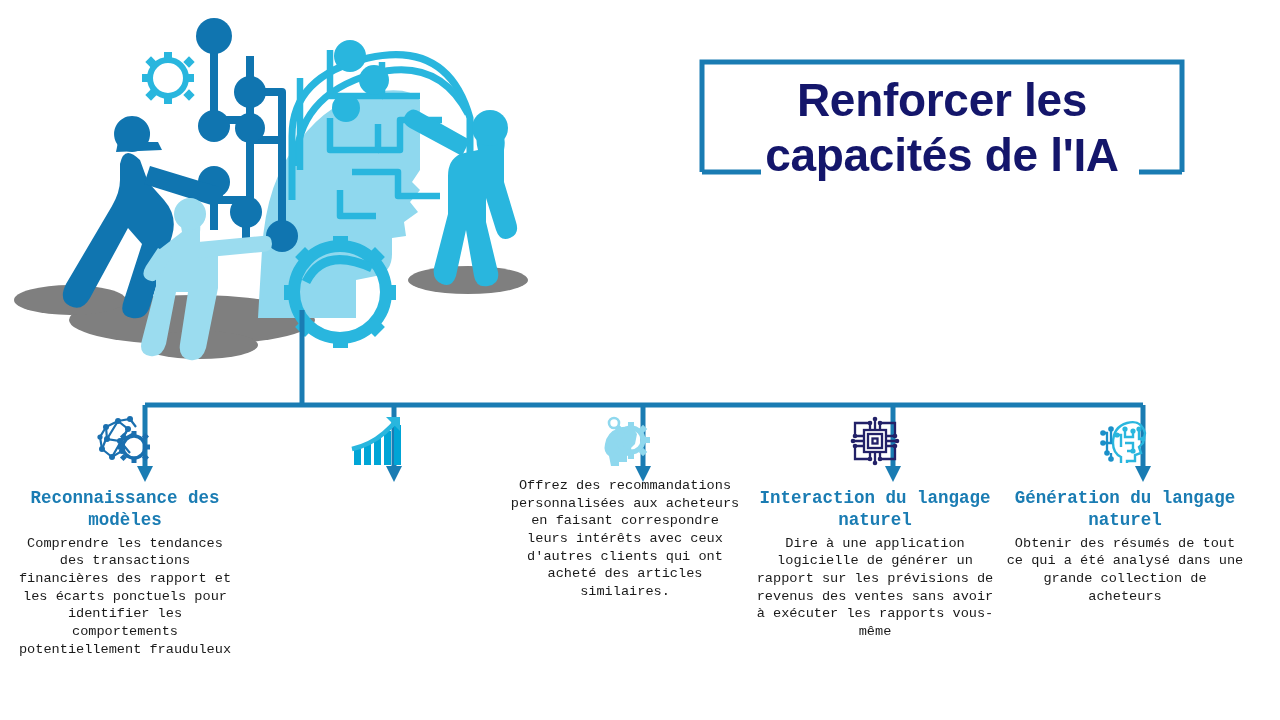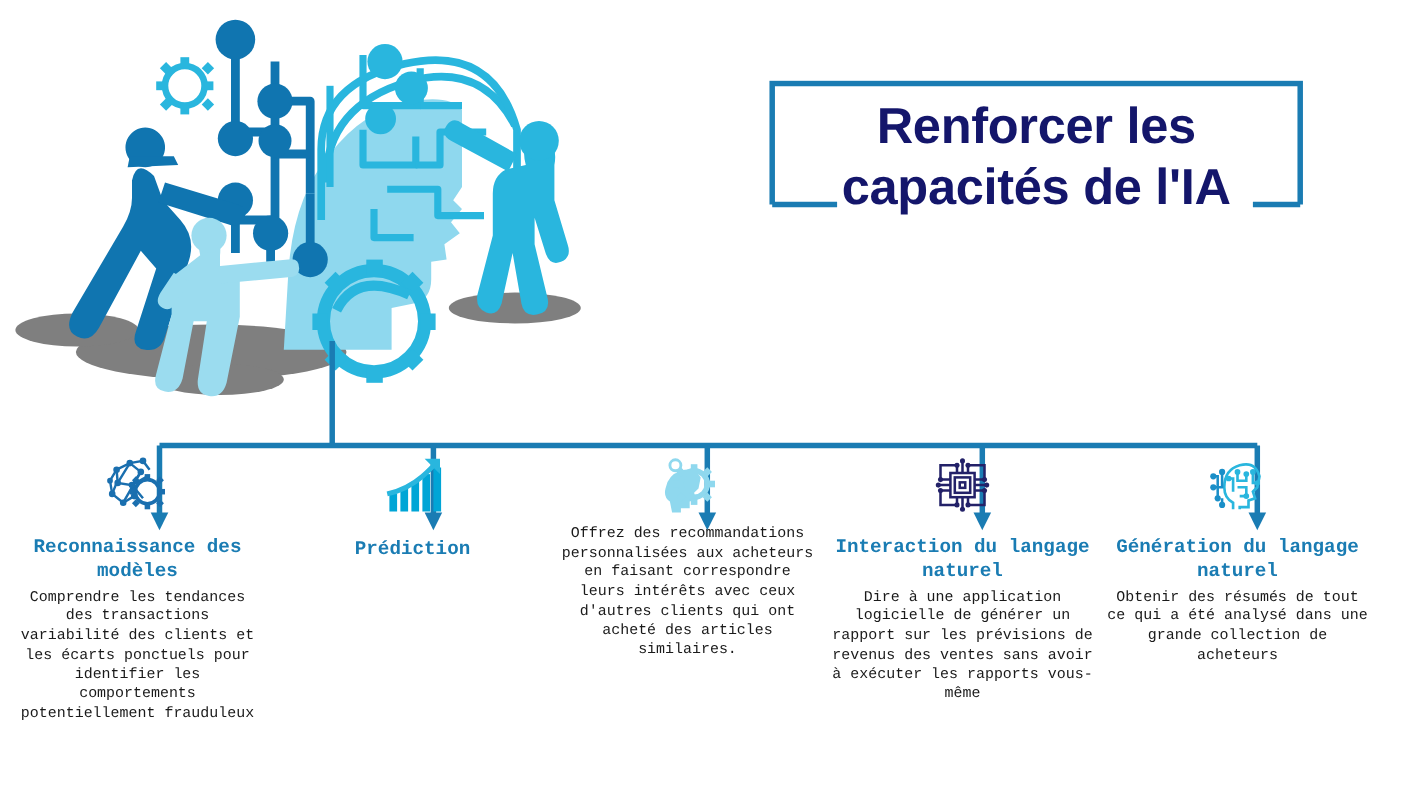--- a/index.html
+++ b/index.html
@@ -13,21 +13,21 @@
     position: relative;
     overflow: hidden;
     font-family: "Liberation Sans", sans-serif;
     -webkit-font-smoothing: antialiased;
   }
 
   
   #title-block {
     position: absolute;
     left: 699px;
-    top: 73px;
+    top: 59px;
     width: 486px;
     height: 116px;
   }
   #title-frame {
     position: absolute;
     inset: 0;
     pointer-events: none;
   }
   #title-text {
     position: absolute;
@@ -294,38 +294,37 @@
             <rect x="49" y="31.5" width="5" height="5"></rect>
             <rect x="25" y="21" width="5" height="5" transform="rotate(-45 27.5 23.5)"></rect>
             <rect x="47" y="21" width="5" height="5" transform="rotate(45 49.5 23.5)"></rect>
             <rect x="25" y="42" width="5" height="5" transform="rotate(45 27.5 44.5)"></rect>
             <rect x="47" y="42" width="5" height="5" transform="rotate(-45 49.5 44.5)"></rect>
           </g>
         </g>
       </svg>
     </div>
     <div class="col-heading">Reconnaissance des modèles</div>
-    <div class="col-body">Comprendre les tendances des transactions variabilité des clients et les écarts ponctuels pour identifier les comportements potentiellement frauduleux</div>
+    <div class="col-body">Comprendre les tendances des transactions financières des rapport et les écarts ponctuels pour identifier les comportements potentiellement frauduleux</div>
   </div>
 
   <div class="col col-1">
     <div class="col-icon">
       <svg width="58" height="52" viewBox="0 0 58 52" xmlns="http://www.w3.org/2000/svg">
         <g fill="#00A5D6">
           <rect x="8" y="34" width="7" height="16"></rect>
           <rect x="18" y="28" width="7" height="22"></rect>
           <rect x="28" y="23" width="7" height="27"></rect>
           <rect x="38" y="16" width="7" height="34"></rect>
           <rect x="48" y="10" width="7" height="40"></rect>
         </g>
         <path d="M6 34 Q24 30 38 18 Q46 11 51 5" fill="none" stroke="#29B6DE" stroke-width="4.5"></path>
         <path d="M40 2 L54 2 L54 16 Z" fill="#29B6DE"></path>
       </svg>
     </div>
-    <div class="col-heading">Prédiction</div>
   </div>
 
   <div class="col col-2">
     <div class="col-icon">
       <svg width="56" height="54" viewBox="0 0 56 54" xmlns="http://www.w3.org/2000/svg">
         <path d="M14 52 L12 42 Q6 38 8 30 Q10 18 22 14 Q34 10 40 20
                  L38 30 L34 34 L36 40 L30 42 L30 48 L22 48 L22 52 Z" fill="#8FD8EE"></path>
         <circle cx="34" cy="26" r="12" fill="none" stroke="#8FD8EE" stroke-width="5"></circle>
         <g fill="#8FD8EE">
           <rect x="31" y="8" width="6" height="6"></rect>

